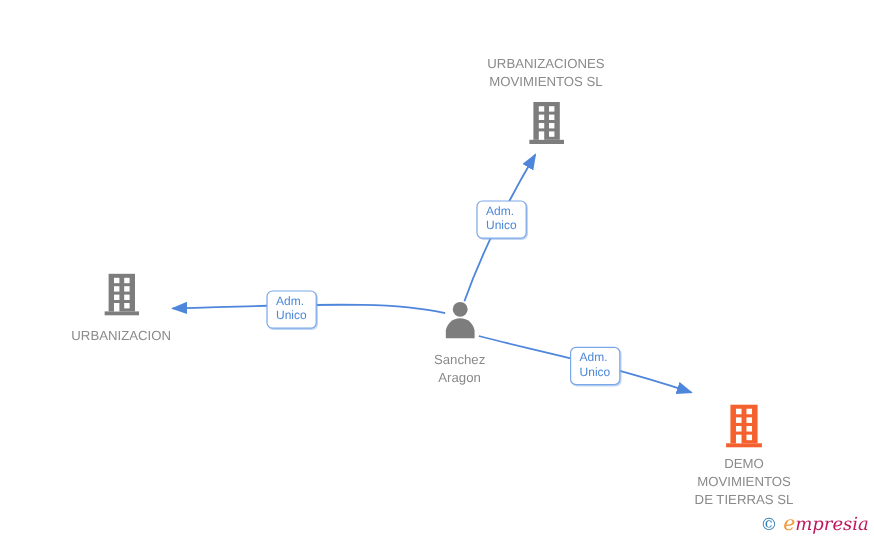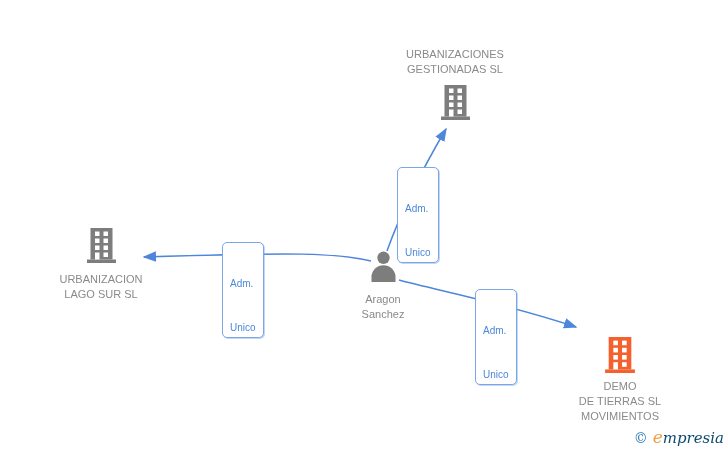--- a/index.html
+++ b/index.html
@@ -8,47 +8,47 @@
   .edges{position:absolute;left:0;top:0;width:728px;height:450px;}
   .node{position:absolute;text-align:center;cursor:pointer;}
   .node-label{color:#8a8a8a;font-size:11px;line-height:15px;}
   .node-label span{display:block;}
   .icon{display:inline-block;vertical-align:top;}
   .icon-gray{fill:#7d7d7d;}
   .icon-orange{fill:#f4612e;}
   .edge-label{position:absolute;background:#ffffff;border:1px solid #7aa7e8;
               border-radius:5px;padding:3px 7px;font-size:10px;line-height:12px;
               color:#4d87d9;text-align:left;box-shadow:1px 1px 0 rgba(122,167,232,.45);}
-  .edge-label span{display:block;margin-top:32px;}
+  .edge-label span{display:block;}
   .logo{position:absolute;right:4px;bottom:3px;font-family:"DejaVu Serif",serif;
         font-style:italic;font-size:15px;cursor:pointer;white-space:nowrap;}
   .logo .cc{color:#2e7cb5;font-size:14px;}
   .logo .e{color:#f09c3f;font-size:17px;}
-  .logo .rest{color:#0c4a6e;}
+  .logo .rest{color:#be185d;}
 </style>
 </head>
 <body>
 
 <div class="canvas">
 
   <svg class="edges" width="728" height="450" viewBox="0 0 728 450">
     <defs>
       <marker id="arrow" markerWidth="10" markerHeight="8" refX="8" refY="3.5" orient="auto">
         <path d="M0,0 L9,3.5 L0,7 Z" fill="#4e86dc"></path>
       </marker>
     </defs>
     <path d="M 387 251 Q 407 195 446 129" fill="none" stroke="#4e86dc" stroke-width="1.5" marker-end="url(#arrow)"></path>
     <path d="M 371 261 C 335 253 300 252 144 257" fill="none" stroke="#4e86dc" stroke-width="1.5" marker-end="url(#arrow)"></path>
     <path d="M 399 280 C 440 291 500 302 576 327" fill="none" stroke="#4e86dc" stroke-width="1.5" marker-end="url(#arrow)"></path>
   </svg>
 
   <div class="node" style="left:375px;top:47px;width:160px;">
     <div class="node-label">
       <span>URBANIZACIONES</span>
-      <span>GESTIONADAS SL</span>
+      <span>MOVIMIENTOS SL</span>
     </div>
     <span class="icon" style="margin-top:8px;">
       <svg width="29" height="35" viewBox="0 0 29 35">
         <g class="icon-gray">
           <rect x="0" y="31.5" width="29" height="3.5"></rect>
           <rect x="3.5" y="0" width="22" height="31.5"></rect>
         </g>
         <g fill="#ffffff">
           <rect x="8" y="3.5" width="4.5" height="4.5"></rect>
             <rect x="16.5" y="3.5" width="4.5" height="4.5"></rect>
@@ -77,36 +77,35 @@
             <rect x="16.5" y="10.5" width="4.5" height="4.5"></rect>
           <rect x="8" y="17.5" width="4.5" height="4.5"></rect>
             <rect x="16.5" y="17.5" width="4.5" height="4.5"></rect>
           <rect x="8" y="24.5" width="4.5" height="7"></rect>
             <rect x="16.5" y="24.5" width="4.5" height="4.5"></rect>
         </g>
       </svg>
     </span>
     <div class="node-label" style="margin-top:5px;">
       <span>URBANIZACION</span>
-      <span>LAGO SUR SL</span>
     </div>
   </div>
 
   <div class="node" style="left:303px;top:251px;width:160px;">
     <span class="icon">
       <svg width="25" height="31" viewBox="0 0 25 31">
         <g class="icon-gray">
           <circle cx="12.5" cy="6.8" r="6.2"></circle>
           <path d="M12.5 14.2 C 6 14.2 1.6 18.8 0.5 24.5 L 0.5 31 L 24.5 31 L 24.5 24.5 C 23.4 18.8 19 14.2 12.5 14.2 Z"></path>
         </g>
       </svg>
     </span>
     <div class="node-label" style="margin-top:6px;">
+      <span>Sanchez</span>
       <span>Aragon</span>
-      <span>Sanchez</span>
     </div>
   </div>
 
   <div class="node" style="left:540px;top:337px;width:160px;">
     <span class="icon">
       <svg width="30" height="36" viewBox="0 0 29 35">
         <g class="icon-orange">
           <rect x="0" y="31.5" width="29" height="3.5"></rect>
           <rect x="3.5" y="0" width="22" height="31.5"></rect>
         </g>
@@ -117,22 +116,22 @@
             <rect x="16.5" y="10.5" width="4.5" height="4.5"></rect>
           <rect x="8" y="17.5" width="4.5" height="4.5"></rect>
             <rect x="16.5" y="17.5" width="4.5" height="4.5"></rect>
           <rect x="8" y="24.5" width="4.5" height="7"></rect>
             <rect x="16.5" y="24.5" width="4.5" height="4.5"></rect>
         </g>
       </svg>
     </span>
     <div class="node-label" style="margin-top:2px;">
       <span>DEMO</span>
+      <span>MOVIMIENTOS</span>
       <span>DE TIERRAS SL</span>
-      <span>MOVIMIENTOS</span>
     </div>
   </div>
 
   <div class="edge-label" style="left:397px;top:167px;">
     <span>Adm.</span>
     <span>Unico</span>
   </div>
   <div class="edge-label" style="left:222px;top:242px;">
     <span>Adm.</span>
     <span>Unico</span>

